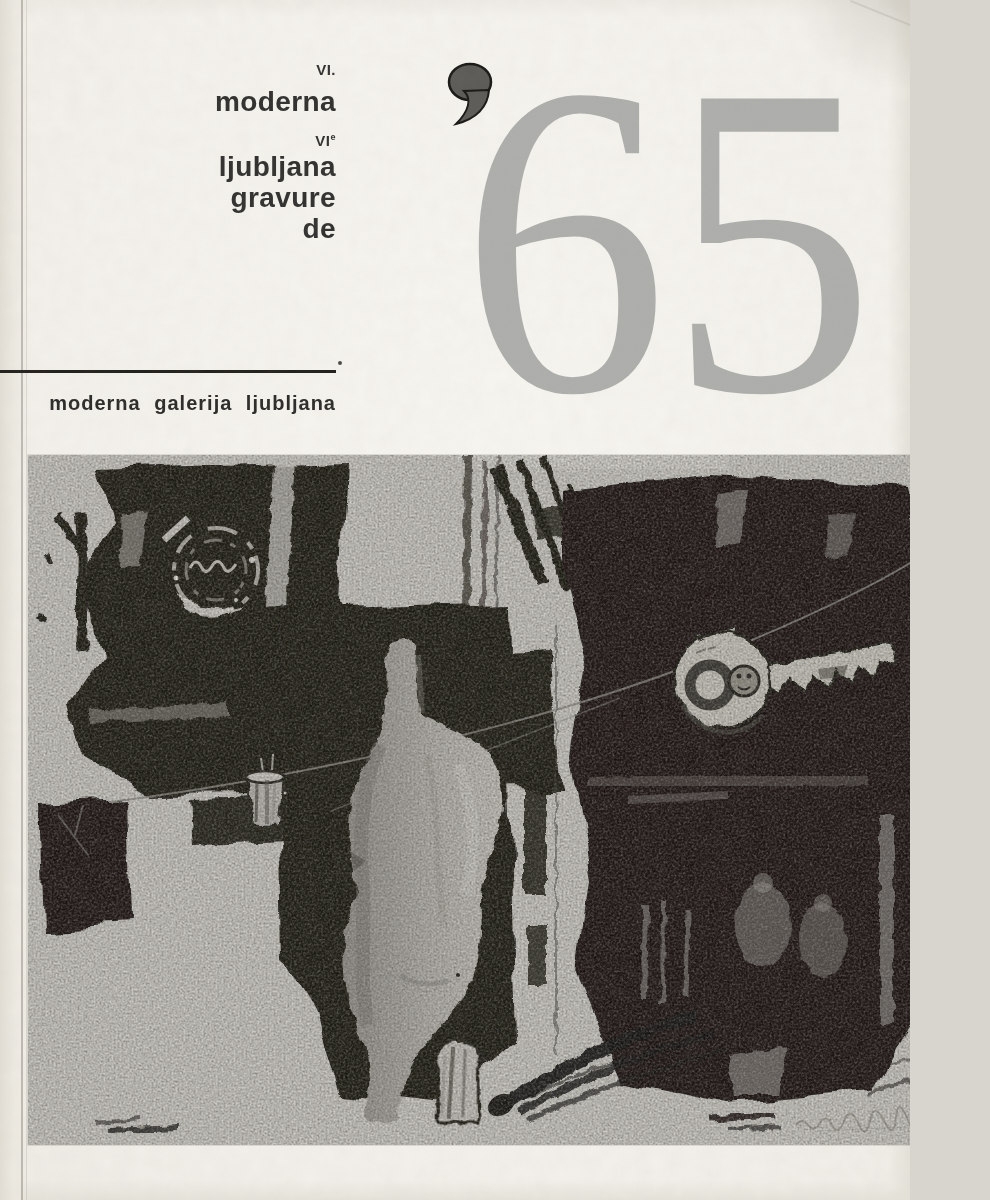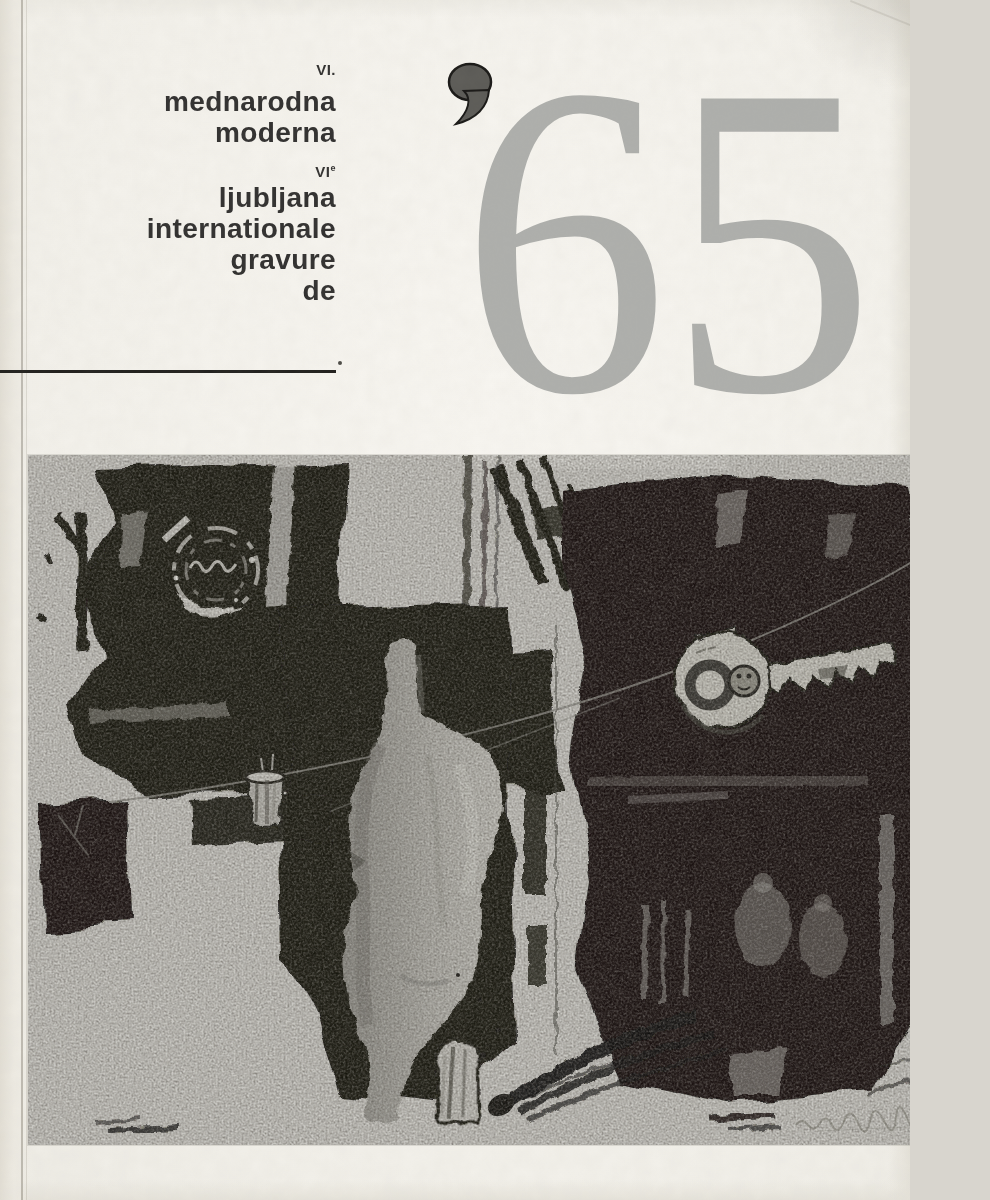--- a/index.html
+++ b/index.html
@@ -39,31 +39,30 @@
 
 <div id="page">
 
   <div class="spine-line" style="left:21px"></div>
   <div class="spine-line2" style="left:26px"></div>
   <div class="corner-smudge" style="right:0;top:0"></div>
   <div class="crease" style="left:845px;top:28px;width:150px;height:1.5px;transform:rotate(22deg)"></div>
 
   <div class="title">
     <div class="ed ed-sl">VI.</div>
-    <div class="tline">mednarodna</div>
     <div class="tline">moderna</div>
     <div class="ed ed-fr"><span>VI</span><sup>e</sup></div>
     <div class="tline">ljubljana</div>
-    <div class="tline">internationale</div>
     <div class="tline">gravure</div>
     <div class="tline">de</div>
   </div>
 
   <div class="rule"></div>
   <div class="rule-dot"></div>
+  <div class="gallery">moderna galerija ljubljana</div>
 
   <svg class="year-svg" viewBox="0 0 470 380">
     <g>
       <ellipse cx="25" cy="52" rx="21" ry="18" fill="#5c5b57" stroke="#1a1917" stroke-width="2.5"></ellipse>
       <path d="M44,60 C43,77 31,89 11,94 C24,81 27,69 19,61 Z" fill="#5c5b57" stroke="#1a1917" stroke-width="2"></path>
     </g>
     <text x="16" y="360" font-family="Liberation Serif, DejaVu Serif, serif" font-size="445" textLength="414" lengthAdjust="spacingAndGlyphs" fill="#aeafac">65</text>
   </svg>
 
   <div class="artwork" aria-label="black and white lithograph collage: dark ink masses with a circular bottle-cap emblem, a nude torso seen from behind, a large key over a black field, a drinking glass, gestural brush strokes and a faint pencil signature">

